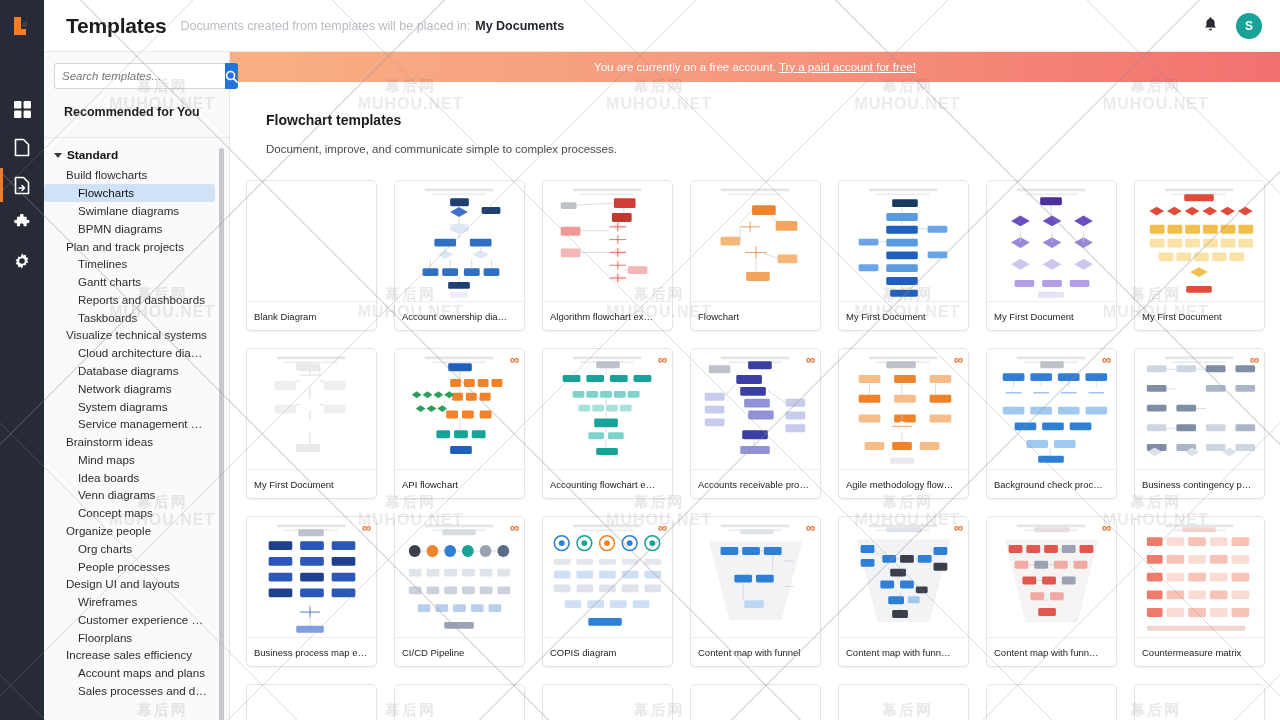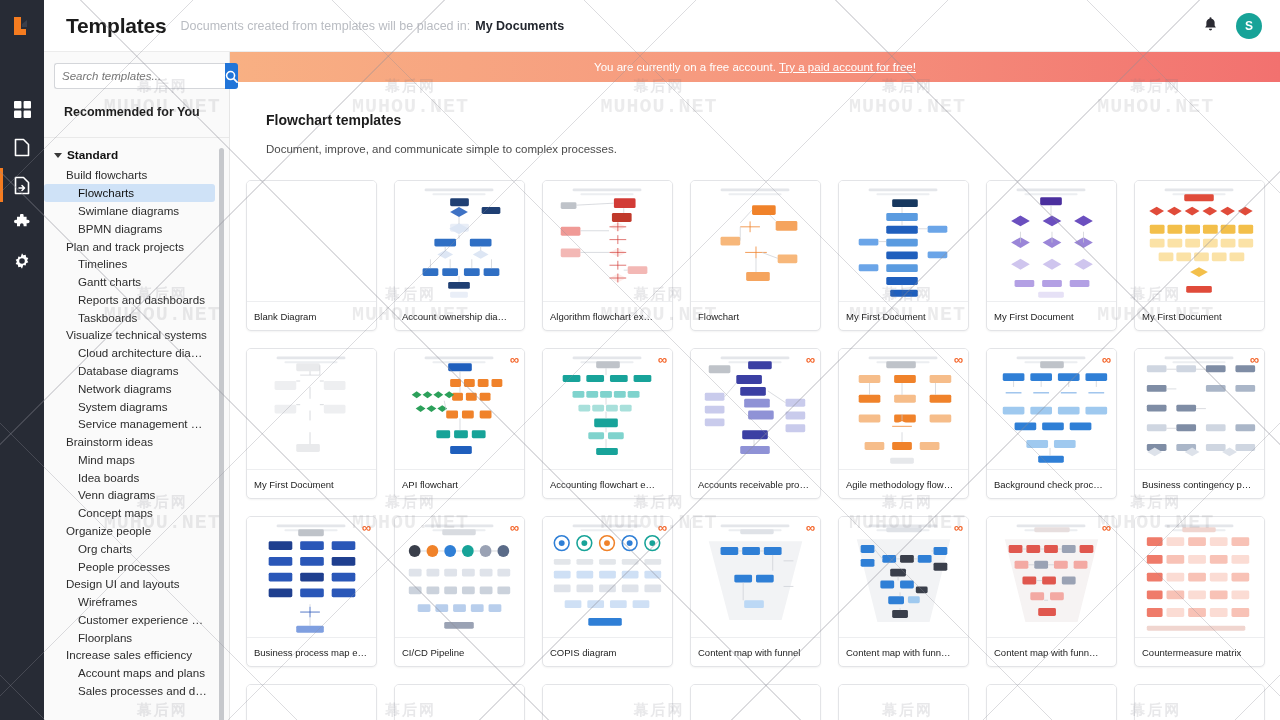--- a/index.html
+++ b/index.html
@@ -29,23 +29,22 @@
     grid-auto-rows: 208px;
     align-items: start;
     padding-left: 38px;
   }
   .wm-cell { text-align: center; padding-top: 78px; }
   .wm-cn {
     font-size: 15px; letter-spacing: 2px; color: rgba(120,120,130,.17);
     font-weight: 700; line-height: 1.1;
   }
   .wm-en {
-    font-size: 20px; letter-spacing: 1px; color: rgba(120,120,130,.15);
+    font-size: 16px; letter-spacing: 1px; color: rgba(120,120,130,.15);
     font-weight: 700;
-    font-family: Liberation Mono, monospace;
   }
 
   
   .rail {
     position: absolute; left: 0; top: 0; width: 44px; height: 720px;
     background: #272b35; z-index: 30;
   }
   .rail-logo {
     height: 52px; display: flex; align-items: center; justify-content: center;
   }

